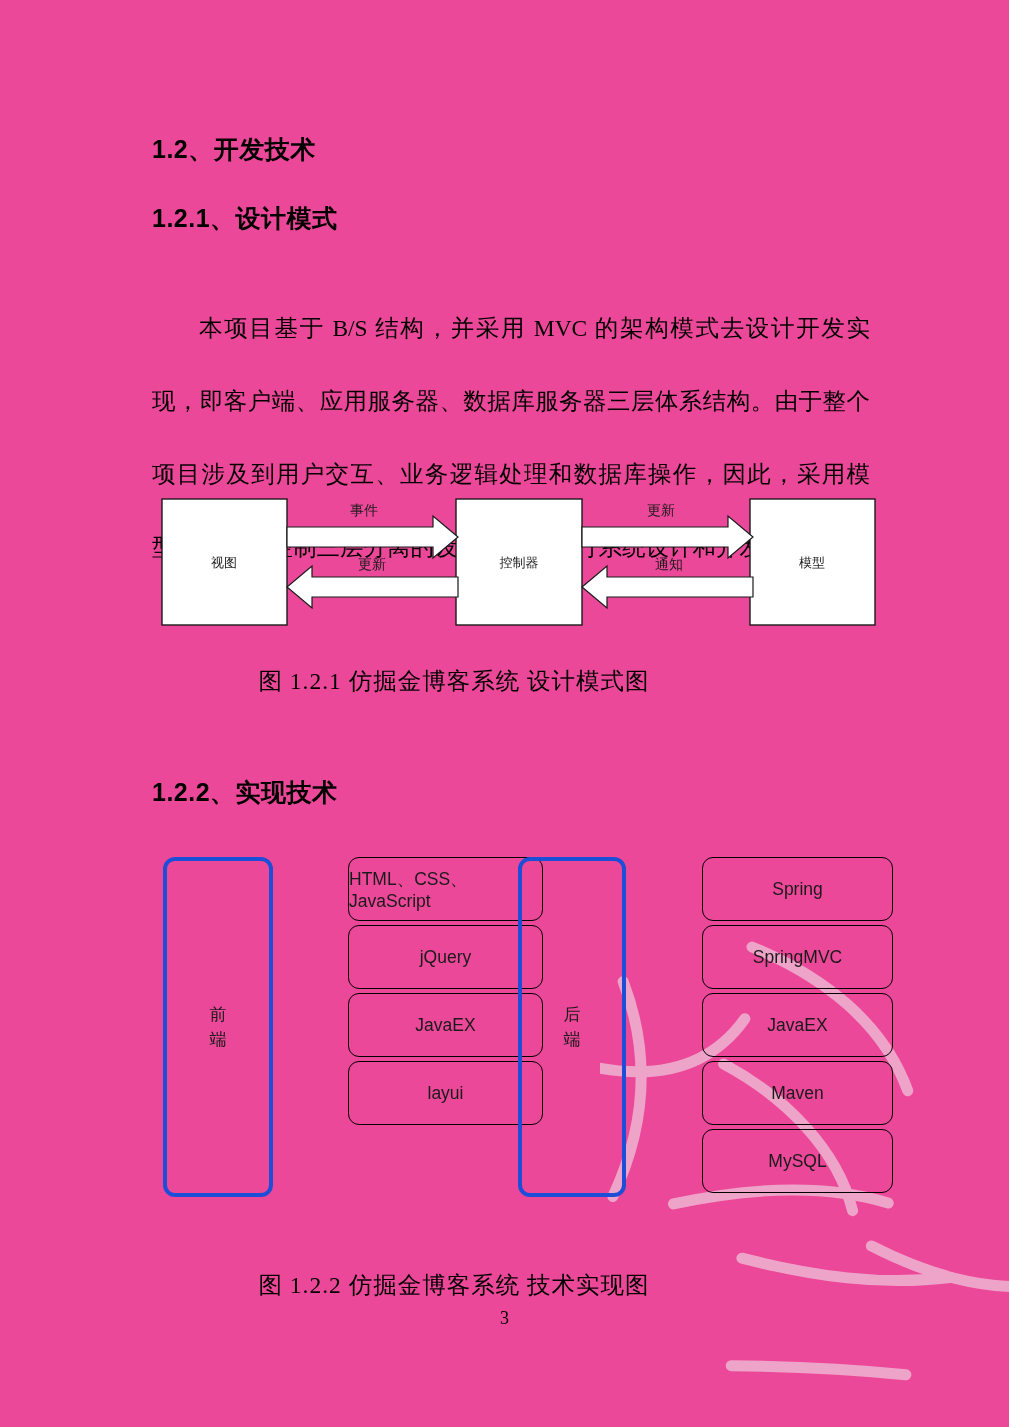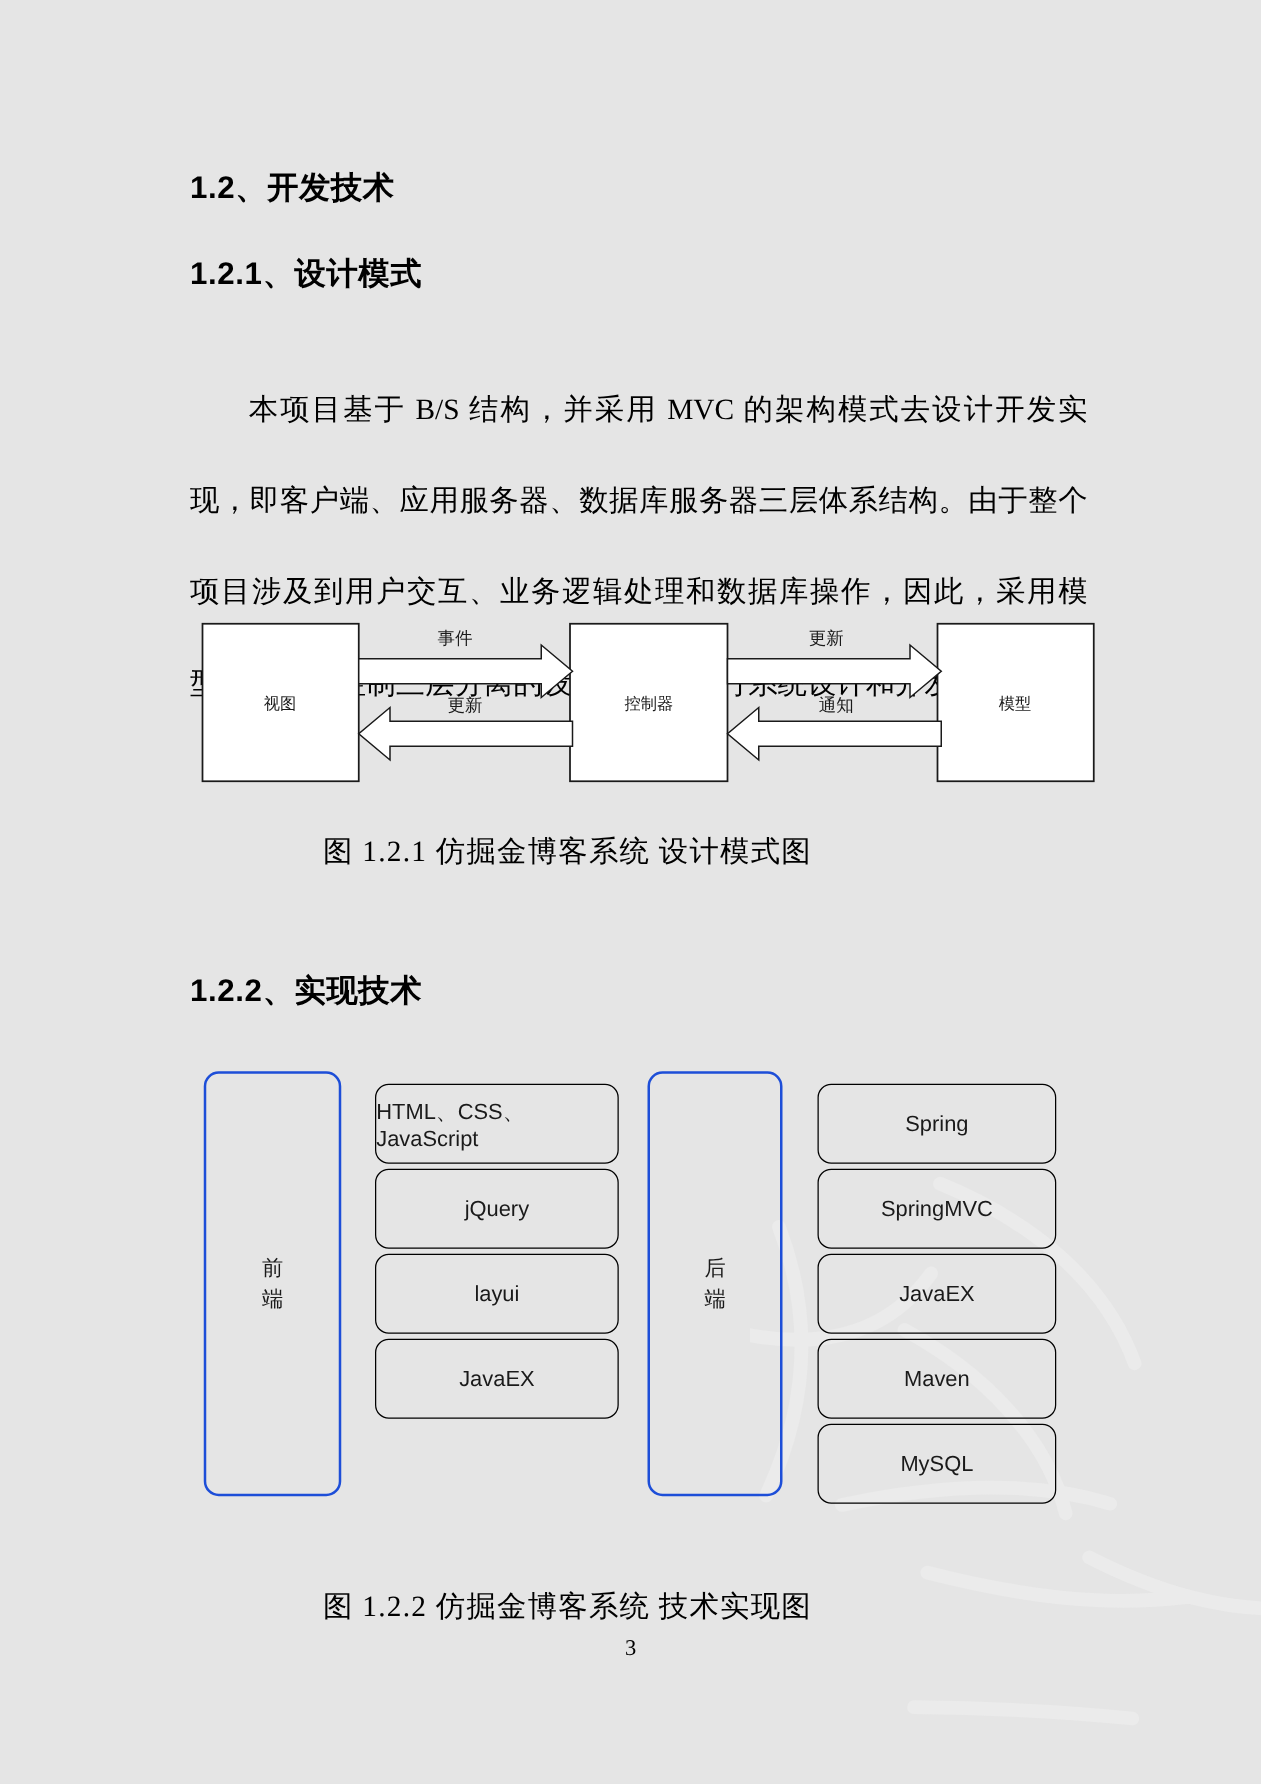--- a/index.html
+++ b/index.html
@@ -4,21 +4,21 @@
 <style>
   html, body {
     margin: 0;
     padding: 0;
     background: #ffffff;
   }
   .page {
     position: relative;
     width: 1009px;
     height: 1427px;
-    background: #e5e5e5;
+    background: #ec4899;
     overflow: hidden;
     font-family: "Liberation Serif", "DejaVu Serif", serif;
     color: #000000;
   }
 
   
   .watermark {
     position: absolute;
     left: 600px;
     top: 880px;
@@ -99,40 +99,40 @@
     top: 852px;
     width: 700px;
     height: 352px;
     z-index: 2;
   }
   .side-box {
     position: absolute;
     top: 5px;
     height: 340px;
     box-sizing: border-box;
-    border: 2px solid #1d4ed8;
+    border: 4px solid #1d4ed8;
     border-radius: 12px;
     display: flex;
     align-items: center;
     justify-content: center;
     background: transparent;
   }
   .vlabel {
     font-family: "Liberation Sans", "DejaVu Sans", sans-serif;
     font-size: 17px;
     line-height: 25px;
     text-align: center;
     width: 1em;
     word-break: break-all;
     color: #1a1a1a;
   }
   .side-box.front { left: 3px;  width: 110px; }
   .side-box.back  { left: 358px; width: 108px; }
 
-  .item-col { position: absolute; top: 15px; }
+  .item-col { position: absolute; top: 5px; margin-left: 48px; }
   .item-col.mid   { left: 140px; width: 195px; }
   .item-col.right { left: 494px; width: 191px; }
 
   .tbox {
     box-sizing: border-box;
     border: 1px solid #000;
     border-radius: 11px;
     height: 64px;
     margin-bottom: 4px;
     display: flex;
@@ -215,22 +215,22 @@
 
   <div class="tech">
 
     <div class="side-box front">
       <span class="vlabel">前端</span>
     </div>
 
     <div class="item-col mid">
       <div class="tbox">HTML、CSS、JavaScript</div>
       <div class="tbox">jQuery</div>
+      <div class="tbox">JavaEX</div>
       <div class="tbox">layui</div>
-      <div class="tbox">JavaEX</div>
     </div>
 
     <div class="side-box back">
       <span class="vlabel">后端</span>
     </div>
 
     <div class="item-col right">
       <div class="tbox">Spring</div>
       <div class="tbox">SpringMVC</div>
       <div class="tbox">JavaEX</div>

